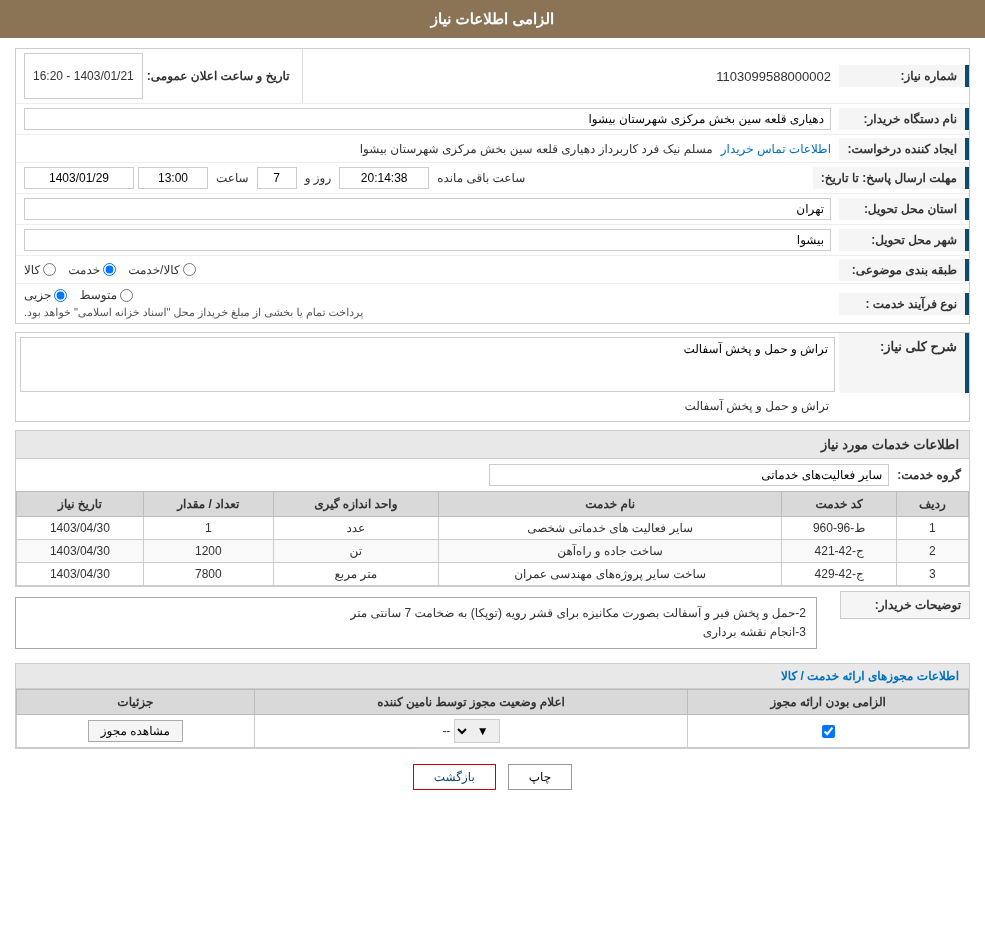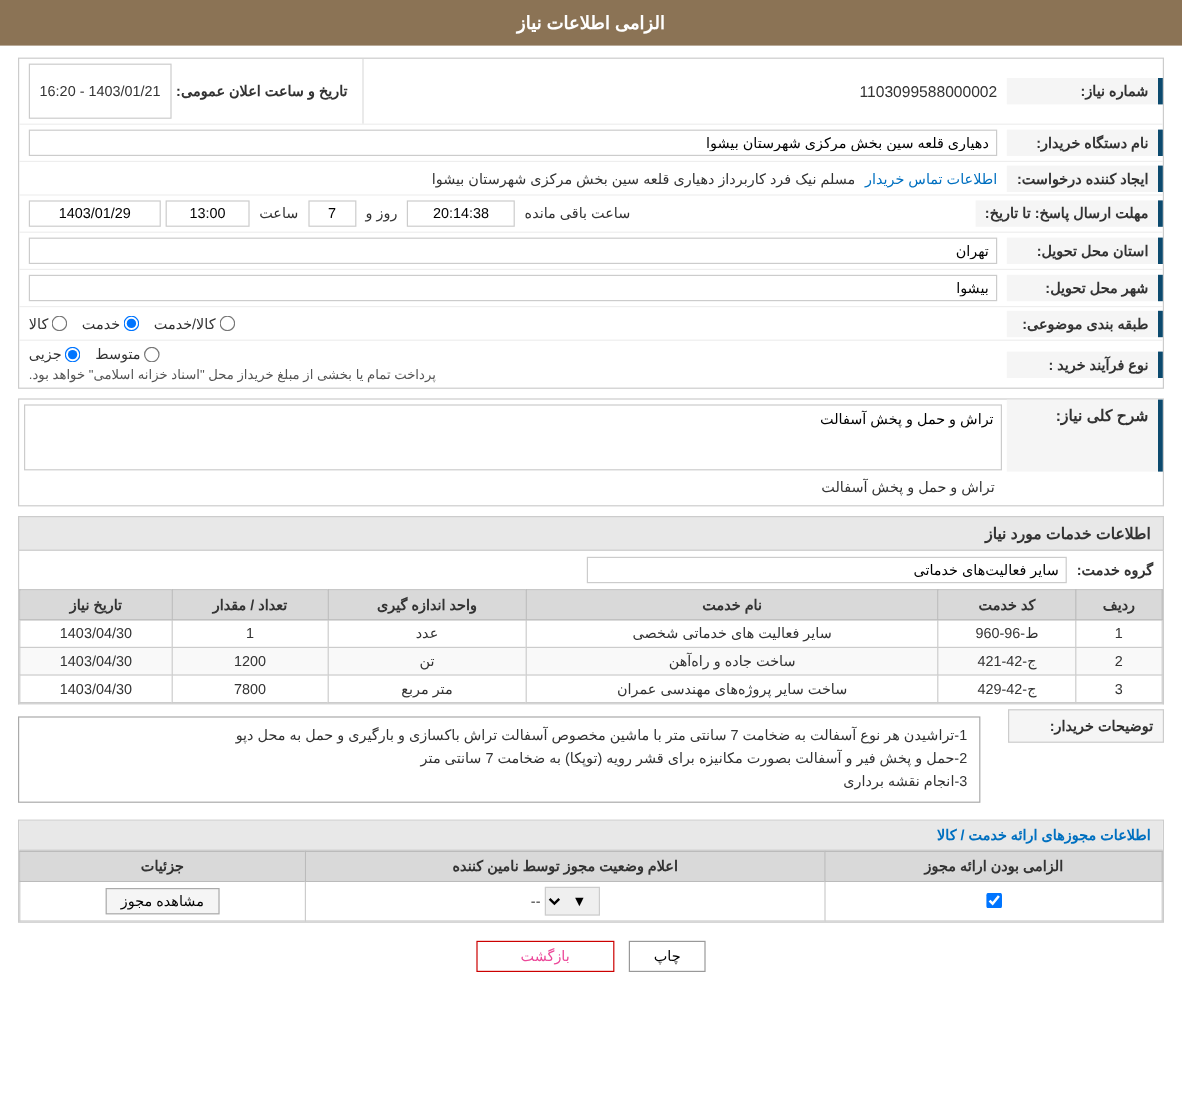--- a/index.html
+++ b/index.html
@@ -235,22 +235,22 @@
       background: #fff;
       border: 1px solid #999;
       padding: 5px 20px;
       font-family: Tahoma, Arial, sans-serif;
       font-size: 12px;
       cursor: pointer;
     }
     .btn-back {
       background: #fff;
       border: 1px solid #c00;
-      color: #ec4899;
-      padding: 5px 36px;
+      color: #0c4a6e;
+      padding: 5px 20px;
       font-family: Tahoma, Arial, sans-serif;
       font-size: 12px;
       cursor: pointer;
     }
     .notice-text {
       font-size: 11px;
       color: #555;
     }
     .inline-label {
       font-size: 12px;
@@ -352,21 +352,21 @@
             </div>
             <div class="radio-item">
               <input type="radio" name="category" style="">
               <span>کالا</span>
             </div>
           </div>
         </div>
       </div>
 
       <div class="info-row">
-        <div class="label-cell">نوع فرآیند خرید :</div>
+        <div class="label-cell">نوع فرآیند خدمت :</div>
         <div class="value-cell">
           <div style="display:flex; flex-direction:column; align-items:flex-end; gap:4px;">
             <div class="radio-group">
               <div class="radio-item">
                 <input type="radio" name="purchase" style="">
                 <span>متوسط</span>
               </div>
               <div class="radio-item">
                 <input type="radio" name="purchase" checked="" style="">
                 <span>جزیی</span>
@@ -430,21 +430,20 @@
     <td>7800</td>
     <td>1403/04/30</td>
   </tr>
           </tbody>
       </table>
     </div>
 
     <div style="display:flex; align-items:flex-start; margin-top:4px; margin-bottom:8px;gap:23px;">
       <div style="font-weight:bold; padding: 6px 8px; background:#f5f5f5; border:1px solid #ccc; min-width:130px; text-align:right; white-space:nowrap;">توضیحات خریدار:</div>
       <div class="notes-box" style="flex:1; border:1px solid #aaa;">
-        <div id="note-line-1">1-تراشیدن هر نوع آسفالت  به ضخامت 7 سانتی متر با ماشین مخصوص آسفالت تراش باکسازی و بارگیری و حمل به محل دپو</div>
         <div id="note-line-2">2-حمل و پخش فیر و آسفالت  بصورت مکانیزه برای قشر رویه (توپکا) به ضخامت 7 سانتی متر</div>
         <div id="note-line-3">3-انجام نقشه برداری</div>
       </div>
     </div>
 
     <div class="permits-section">
       <div class="permits-title">اطلاعات مجوزهای ارائه خدمت / کالا</div>
       <table class="permits-table">
         <thead>
           <tr>

